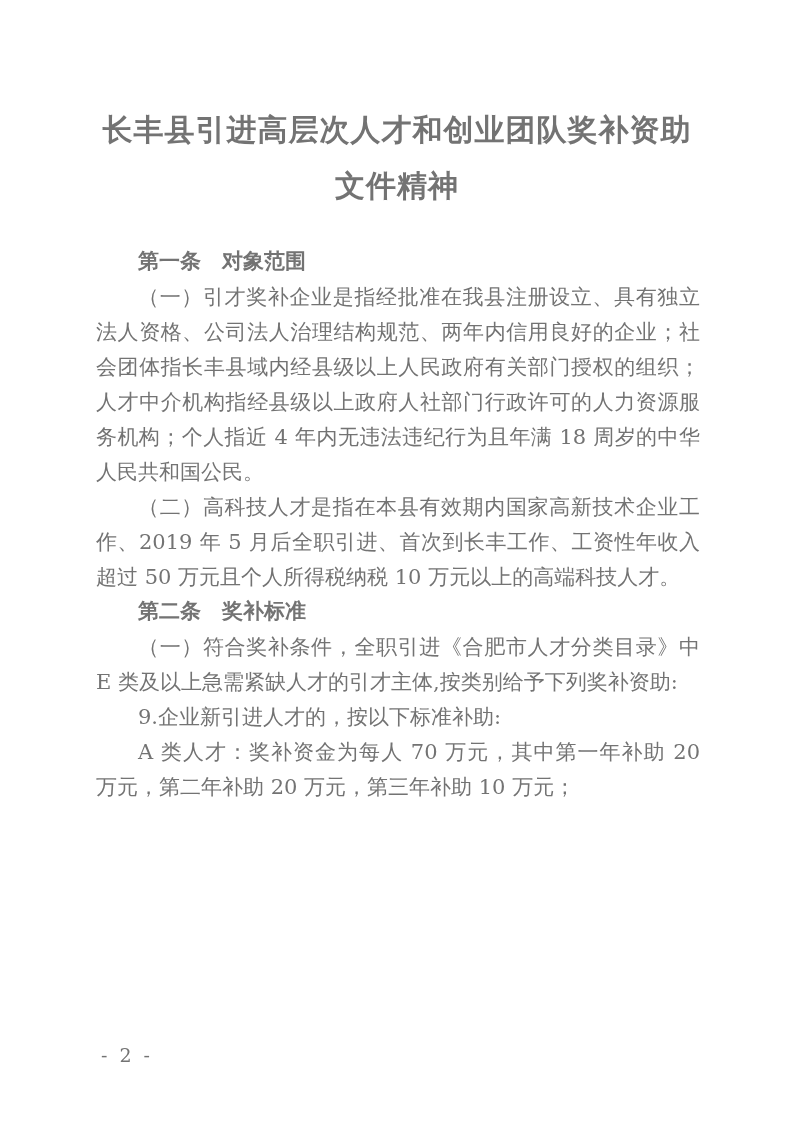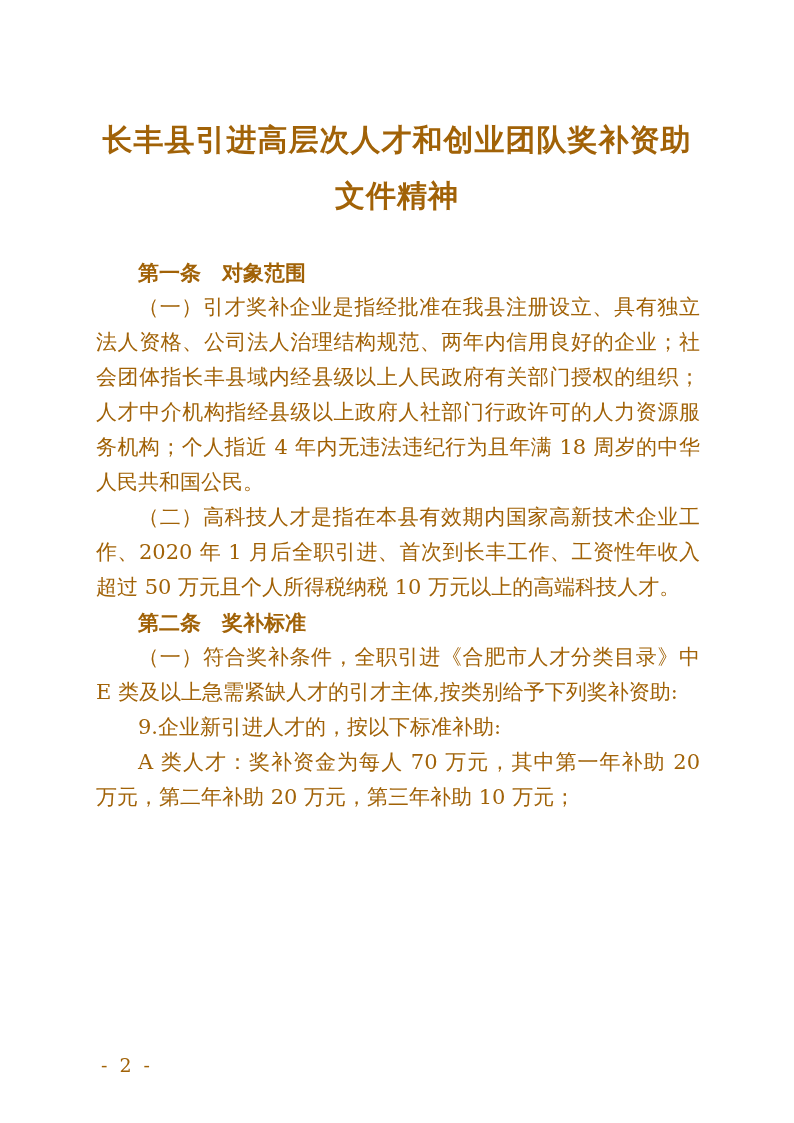--- a/index.html
+++ b/index.html
@@ -4,23 +4,23 @@
 <style>
   html, body {
     margin: 0;
     padding: 0;
     background: #ffffff;
   }
   .page {
     position: relative;
     width: 794px;
     height: 1092px;
-    margin: 16px auto;
+    margin: 6px auto;
     background: #ffffff;
-    color: #a16207;
+    color: #737373;
     font-family: "DejaVu Serif", "Liberation Serif", serif;
     overflow: hidden;
   }
   .doc-title {
     margin: 96px 60px 0 60px;
     text-align: center;
     font-weight: bold;
     font-size: 30px;
     line-height: 56px;
     font-family: "DejaVu Serif", "Liberation Serif", serif;
@@ -36,21 +36,21 @@
     text-align: justify;
     text-justify: inter-character;
   }
   .doc-body p {
     margin: 0;
     padding: 0;
     text-indent: 2em;
   }
   .doc-body p.heading {
     font-weight: bold;
-    font-family: Liberation Sans, sans-serif;
+    font-family: Liberation Mono, monospace;
   }
   .page-number {
     position: absolute;
     left: 101px;
     top: 1038px;
     font-size: 19px;
     letter-spacing: 3px;
     font-family: "DejaVu Serif", "Liberation Serif", serif;
   }
 </style>
@@ -60,21 +60,21 @@
 <div class="page">
 
   <h1 class="doc-title">
     <span class="title-line">长丰县引进高层次人才和创业团队奖补资助</span>
     <span class="title-line">文件精神</span>
   </h1>
 
   <div class="doc-body">
     <p class="heading">第一条　对象范围</p>
     <p class="body">（一）引才奖补企业是指经批准在我县注册设立、具有独立法人资格、公司法人治理结构规范、两年内信用良好的企业；社会团体指长丰县域内经县级以上人民政府有关部门授权的组织；人才中介机构指经县级以上政府人社部门行政许可的人力资源服务机构；个人指近 4 年内无违法违纪行为且年满 18 周岁的中华人民共和国公民。</p>
-    <p class="body">（二）高科技人才是指在本县有效期内国家高新技术企业工作、2020 年 1 月后全职引进、首次到长丰工作、工资性年收入超过 50 万元且个人所得税纳税 10 万元以上的高端科技人才。</p>
+    <p class="body">（二）高科技人才是指在本县有效期内国家高新技术企业工作、2019 年 5 月后全职引进、首次到长丰工作、工资性年收入超过 50 万元且个人所得税纳税 10 万元以上的高端科技人才。</p>
     <p class="heading">第二条　奖补标准</p>
     <p class="body">（一）符合奖补条件，全职引进《合肥市人才分类目录》中 E 类及以上急需紧缺人才的引才主体,按类别给予下列奖补资助:</p>
     <p class="body">9.企业新引进人才的，按以下标准补助:</p>
     <p class="body">A 类人才：奖补资金为每人 70 万元，其中第一年补助 20 万元，第二年补助 20 万元，第三年补助 10 万元；</p>
   </div>
 
   <div class="page-number">- 2 -</div>
 
 </div>
 

